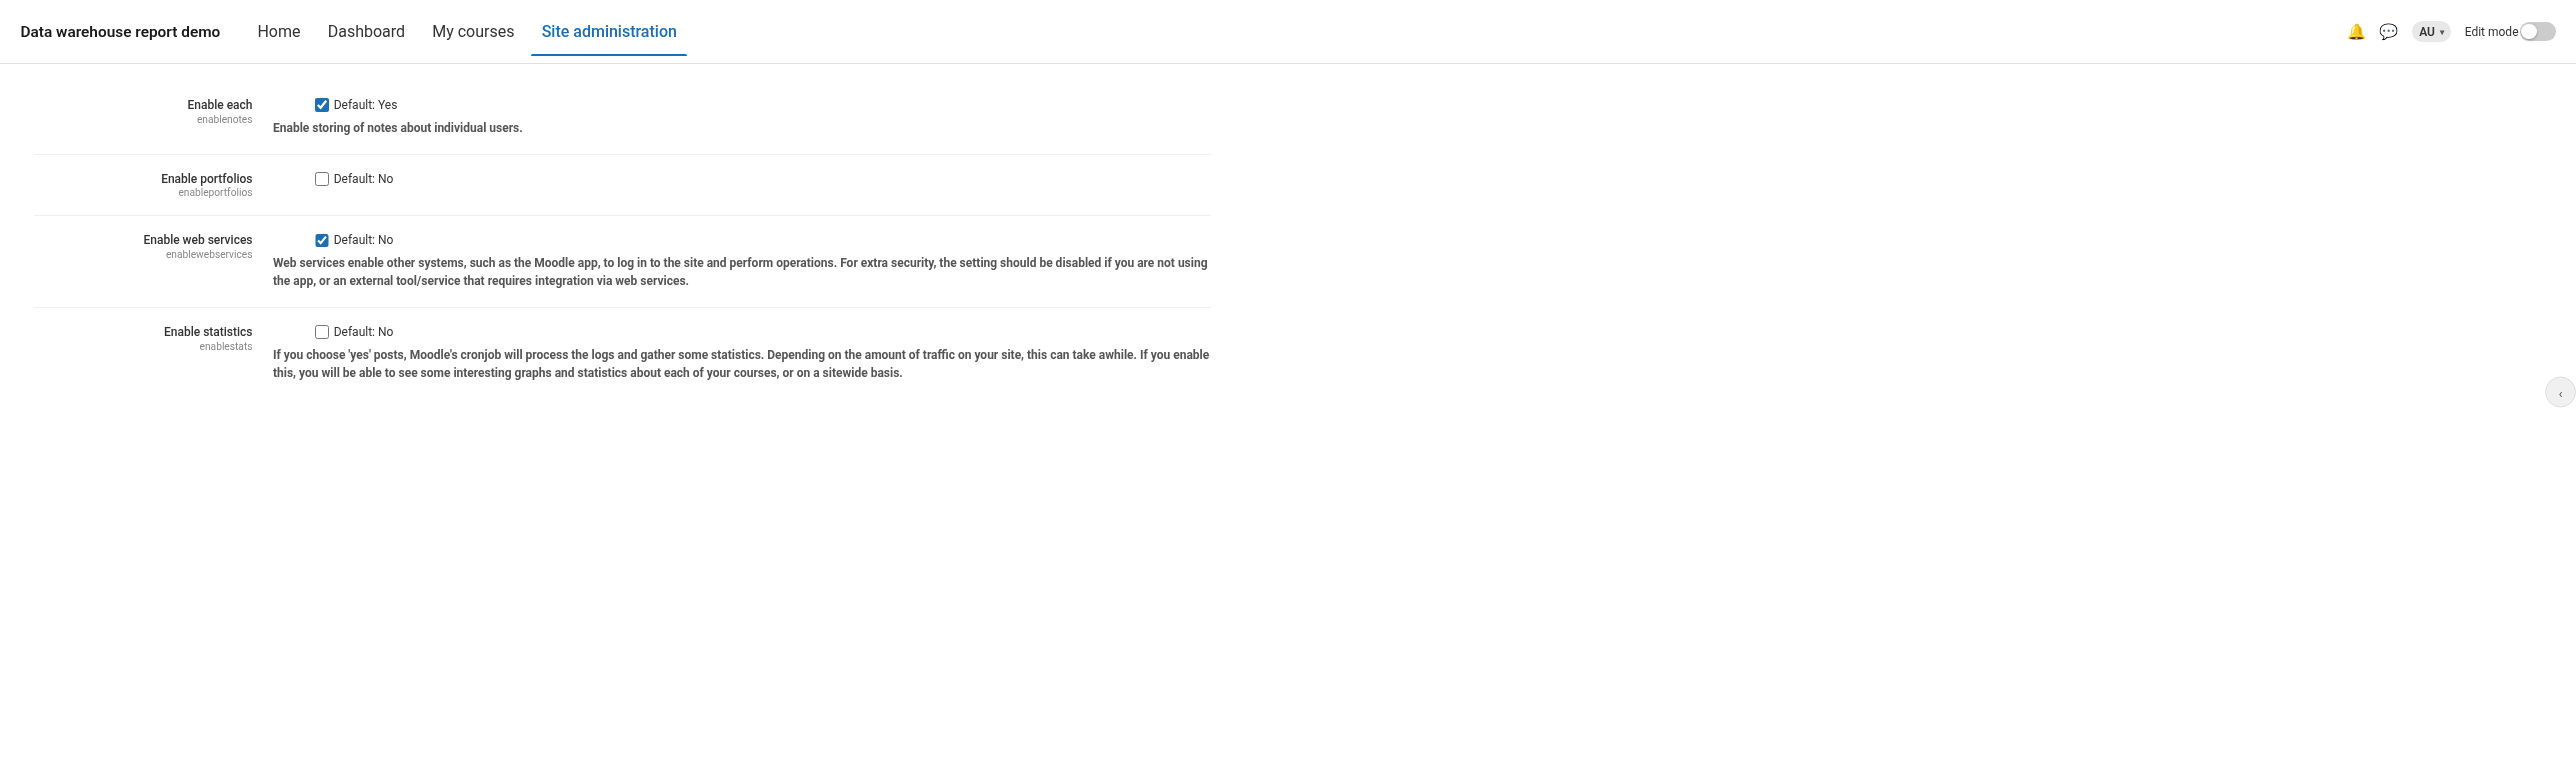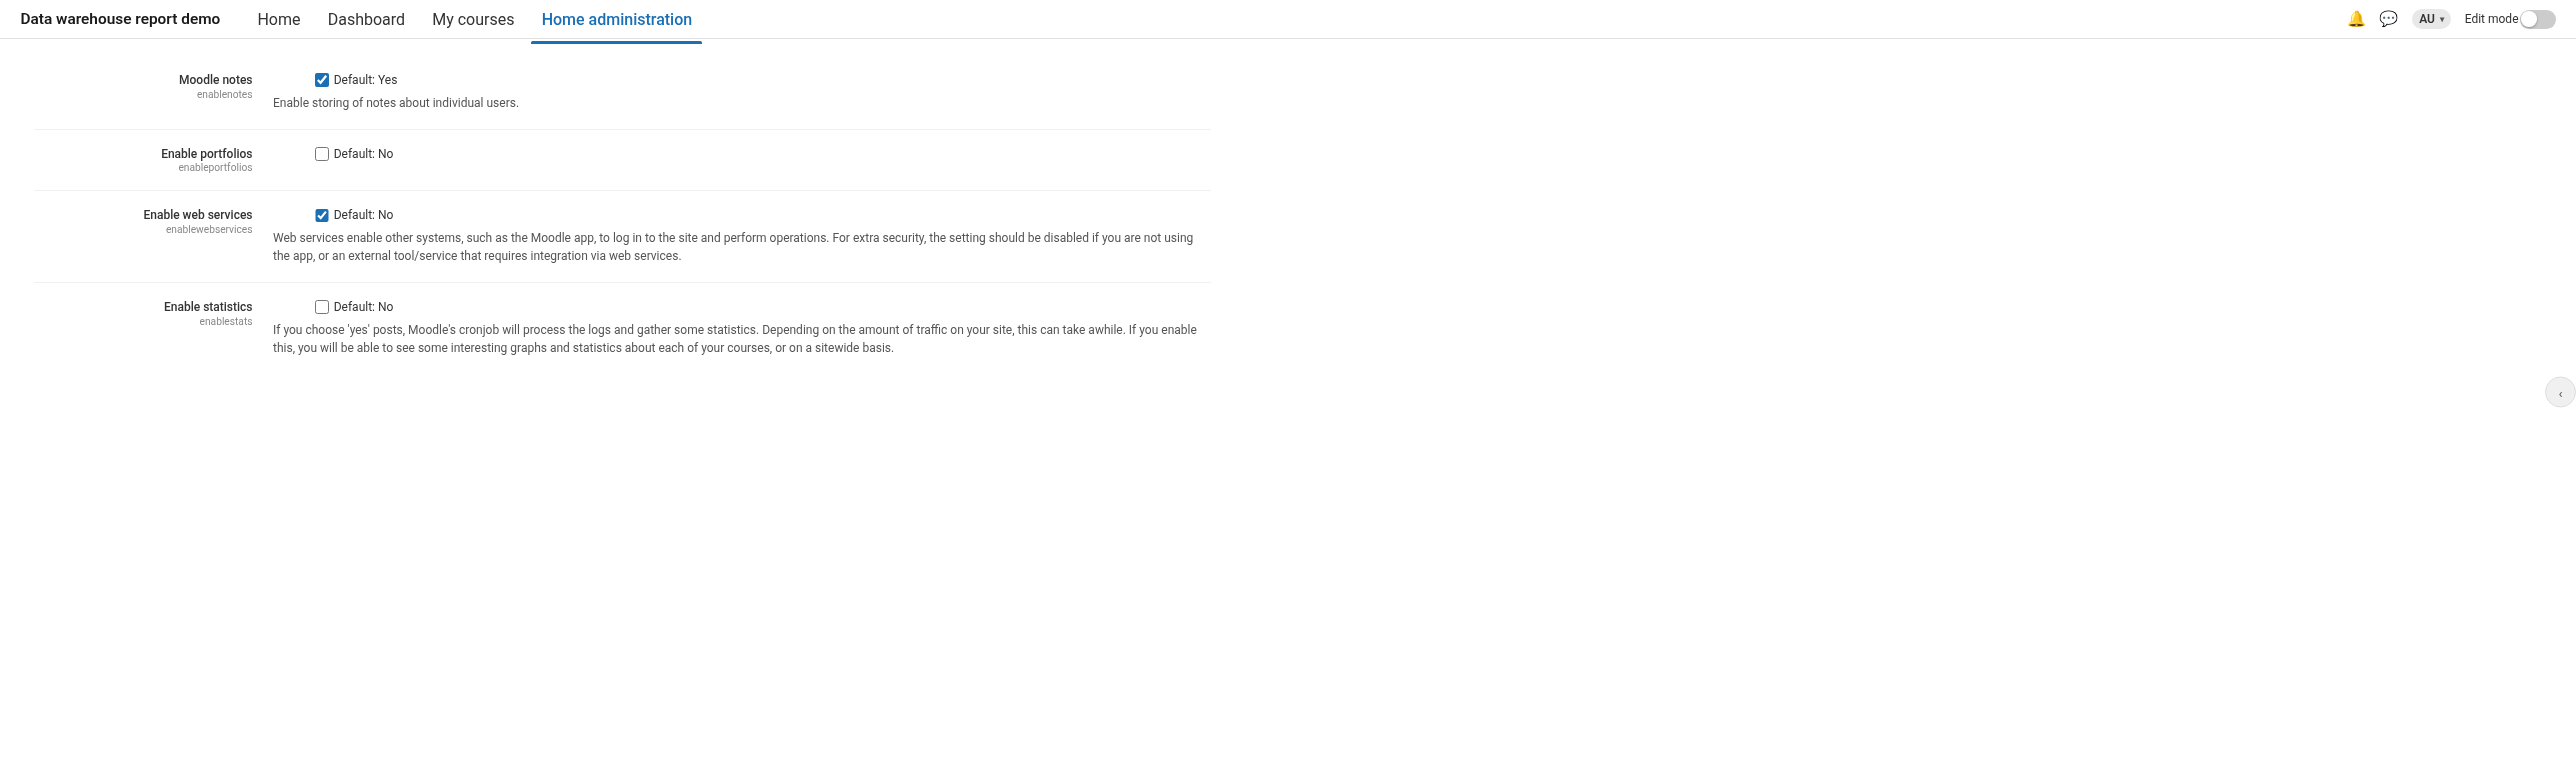--- a/index.html
+++ b/index.html
@@ -3,21 +3,21 @@
   <meta charset="utf-8">
   <style>
     * { box-sizing: border-box; margin: 0; padding: 0; }
     body { font-family: -apple-system, BlinkMacSystemFont, 'Segoe UI', Roboto, sans-serif; font-size: 12px; color: #333; background: #fff; }
 
     
     .topnav {
       display: flex;
       align-items: center;
       padding: 0 20.5px;
-      height: 39px;
+      height: 64px;
       border-bottom: 0.9px solid #e0e0e0;
       background: #fff;
     }
     .site-title {
       font-size: 15.4px;
       font-weight: 600;
       color: #1a1a1a;
       margin-right: 27px;
       white-space: nowrap;
     }
@@ -158,20 +158,21 @@
       cursor: pointer;
     }
     .default-label {
       font-size: 12px;
       color: #333;
     }
     .setting-description {
       font-size: 12px;
       color: #555;
       line-height: 1.5;
+      font-weight: bold;
     }
 
     
     .sidebar-collapse {
       position: fixed;
       right: 0;
       top: 50%;
       transform: translateY(-50%);
       width: 31px;
       height: 31px;
@@ -189,21 +190,21 @@
 </head>
 <body>
 
 <nav class="topnav">
   <span class="site-title">Data warehouse report demo</span>
 
   <div class="nav-links">
     <a class="nav-link">Home</a>
     <a class="nav-link">Dashboard</a>
     <a class="nav-link">My courses</a>
-    <a class="nav-link active">Home administration</a>
+    <a class="nav-link active">Site administration</a>
   </div>
 
   <div class="nav-right">
     <div class="nav-icon">🔔</div>
     <div class="nav-icon">💬</div>
     <div class="avatar-btn">
       <span>AU</span>
       <span class="chevron-down">▾</span>
     </div>
     <div class="edit-mode-wrap">
@@ -213,21 +214,21 @@
       </div>
     </div>
   </div>
 </nav>
 
 <div class="main-content">
   <div class="settings-area" id="settings-container">
 
   <div class="setting-row">
       <div class="setting-label-col">
-        <div class="setting-name">Moodle notes</div>
+        <div class="setting-name">Enable each</div>
         <div class="setting-key">enablenotes</div>
       </div>
       <div class="setting-content-col">
         <div class="setting-checkbox-row">
           <input type="checkbox" class="setting-checkbox" checked="" style="">
           <span class="default-label">Default: Yes</span>
         </div>
         <div class="setting-description">Enable storing of notes about individual users.</div>
       </div>
     </div>

